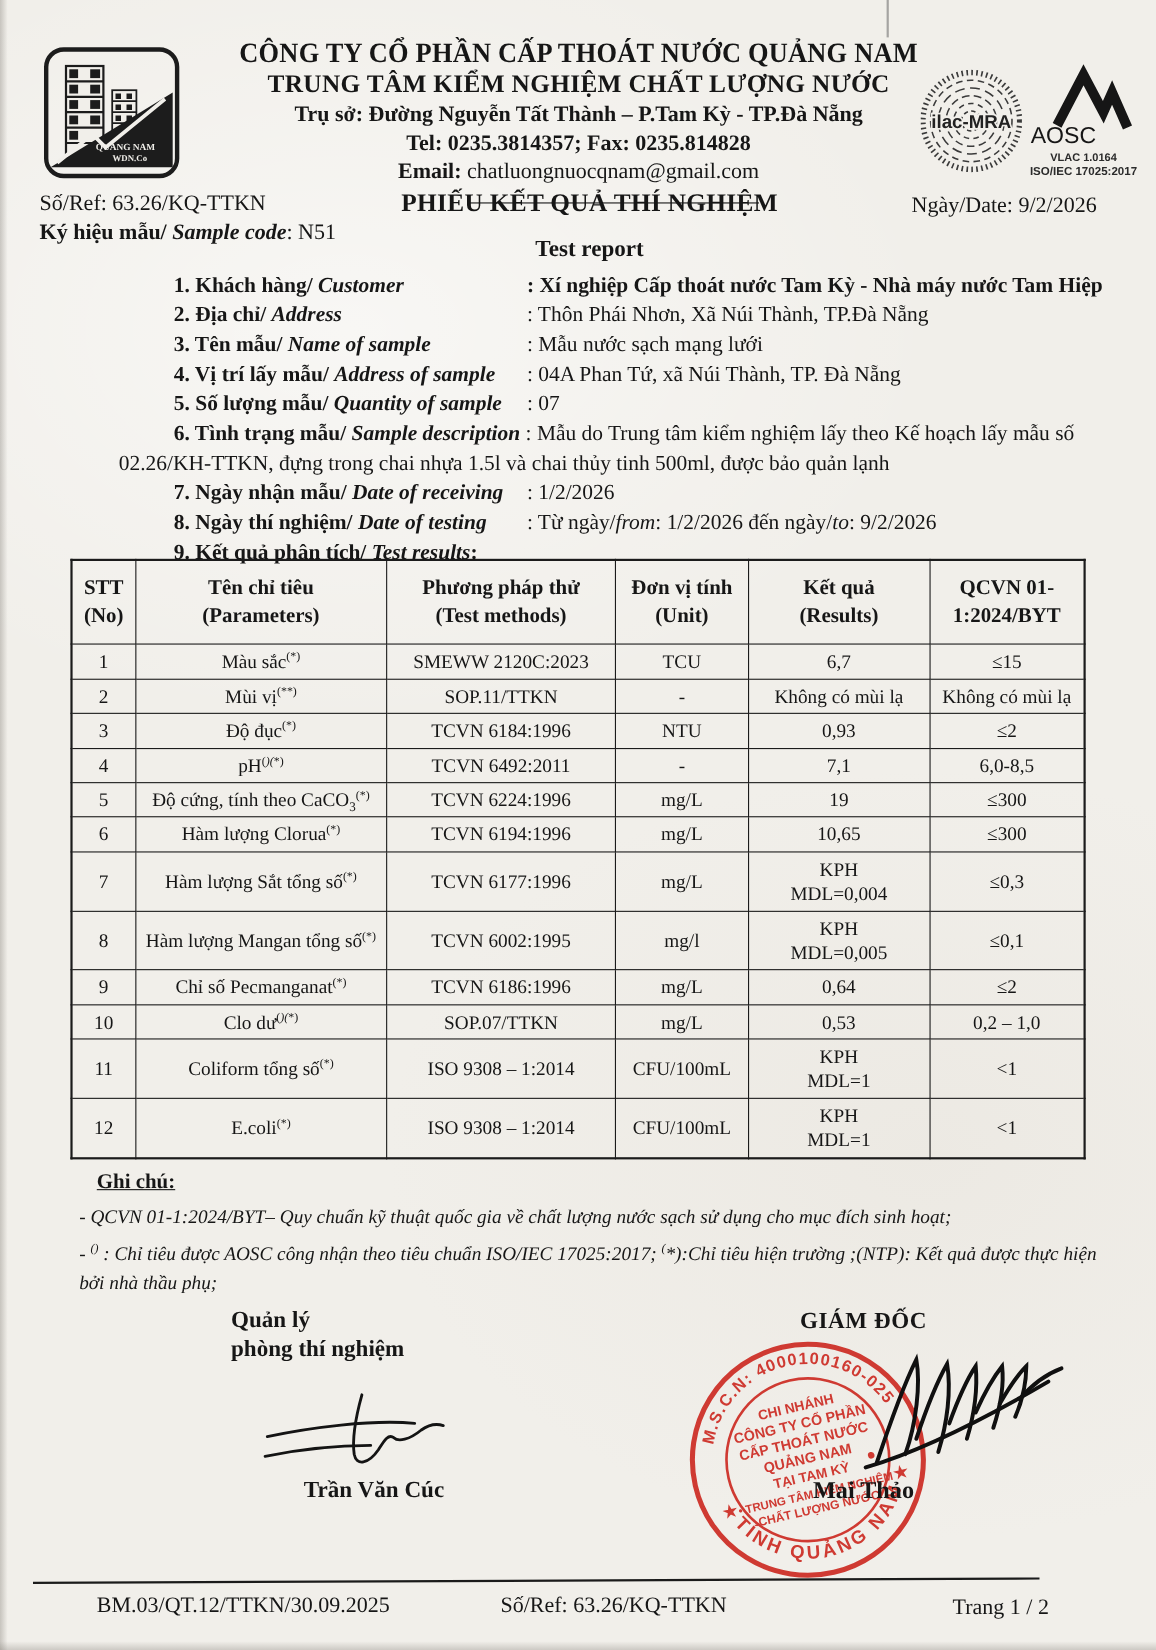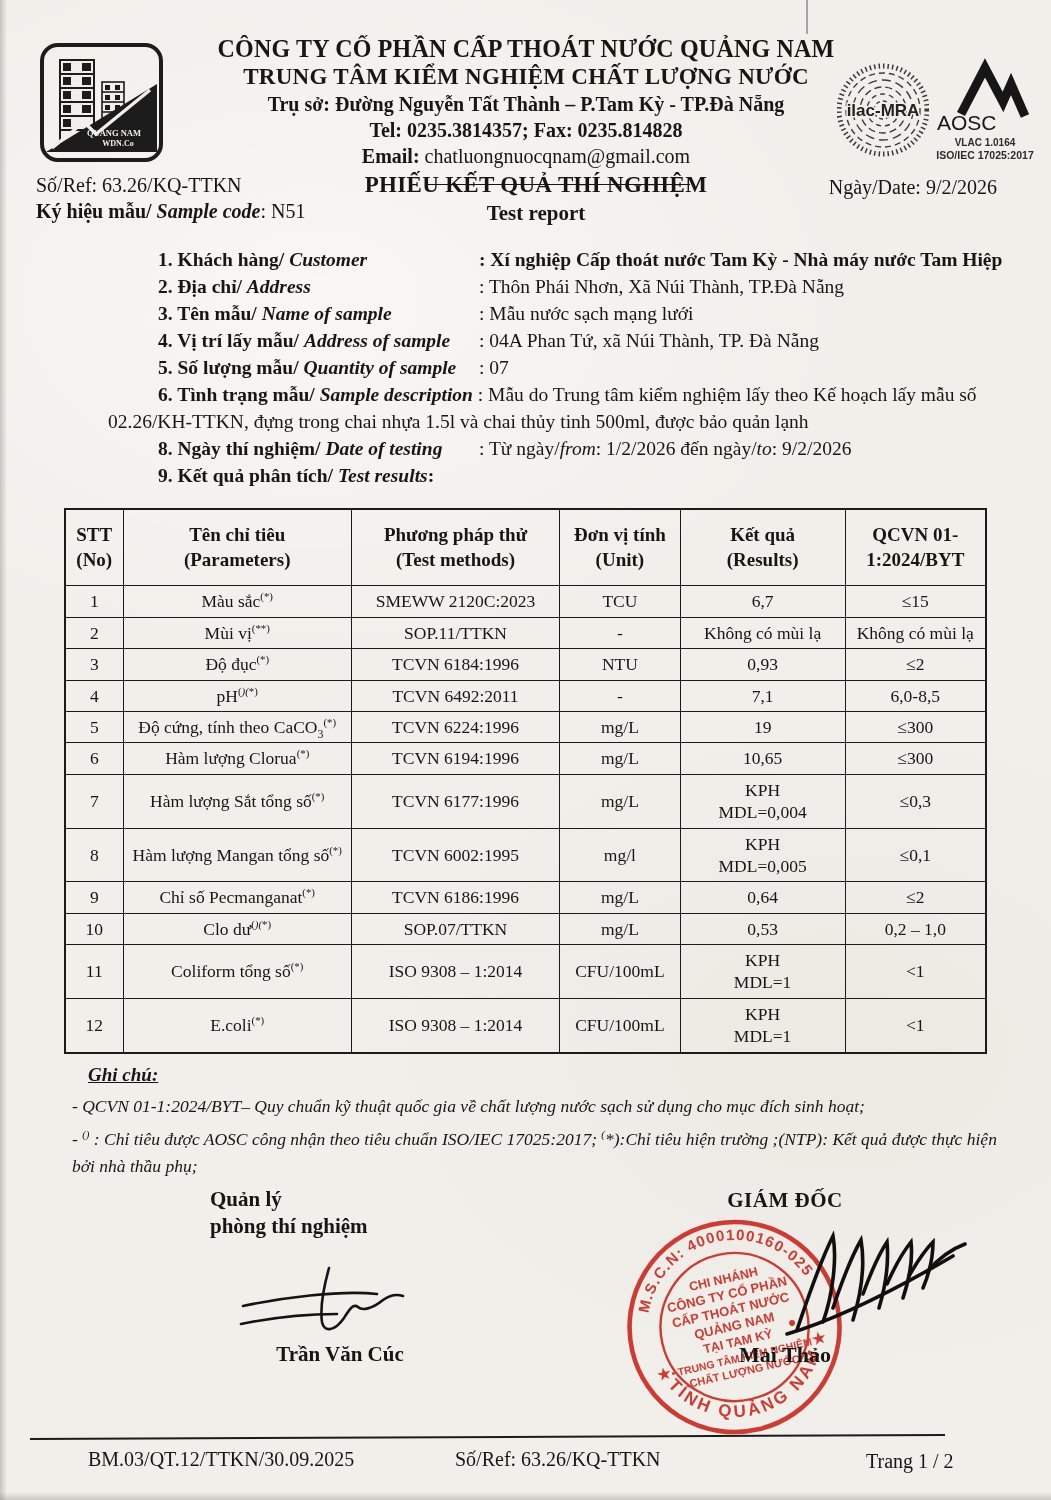--- a/index.html
+++ b/index.html
@@ -28,21 +28,21 @@
   .h-mail{font-size:20px;margin-top:3px;}
   .h-mail .lbl{font-weight:bold;}
   .h-mail .adr{border-bottom:1.6px solid #161616;padding-bottom:17px;}
   .hdr-logos{position:absolute;right:0;top:22px;width:200px;display:flex;gap:6px;align-items:flex-start;}
 
   
   .refrow{position:absolute;top:172px;left:36px;right:36px;font-size:20px;}
   .ref-left{position:absolute;left:0;top:0;line-height:26px;}
   .ref-title{position:absolute;left:255px;top:0;width:490px;text-align:center;}
   .ref-title .tvi{font-size:23px;font-weight:bold;letter-spacing:.3px;}
-  .ref-title .ten{font-size:21px;font-weight:bold;margin-top:3px;}
+  .ref-title .ten{font-size:21px;font-weight:bold;margin-top:16px;}
   .ref-date{position:absolute;right:18px;top:4px;font-size:20px;}
 
   
   .info{position:absolute;top:246px;left:64px;width:925px;font-size:19.5px;line-height:27px;margin-left:44px;}
   .info b{font-weight:bold;}
   .info-row{display:flex;}
   .info-row .ilabel{width:371px;flex:0 0 371px;padding-left:50px;box-sizing:border-box;}
   .info-row .ival{flex:1;}
   .info-flow{text-indent:50px;}
   .info-head{padding-left:50px;}
@@ -51,21 +51,21 @@
   
   table.results{position:absolute;top:508px;left:64px;width:923px;border-collapse:collapse;border:2.2px solid #1b1b1b;table-layout:fixed;}
   table.results th,table.results td{border:1.6px solid #1b1b1b;text-align:center;vertical-align:middle;padding:4px 3px;}
   table.results th{font-size:19px;font-weight:bold;line-height:1.3;padding:13px 3px;}
   table.results td{font-size:17.5px;line-height:1.28;}
   sup{font-size:.62em;vertical-align:super;line-height:0;}
   sub{font-size:.68em;vertical-align:sub;line-height:0;}
 
   
   .notes{position:absolute;top:1064px;left:64px;width:940px;}
-  .notes-title{font-size:19px;font-weight:bold;font-style:italic;text-decoration:underline;margin-left:24px;}
+  .notes-title{font-size:19px;font-weight:bold;text-decoration:underline;margin-left:24px;}
   .notes p{margin:7px 0 0 8px;font-size:17.5px;font-style:italic;line-height:1.5;}
 
   
   .sig-left-title{position:absolute;top:1186px;left:210px;width:260px;text-align:left;font-size:21px;font-weight:bold;line-height:27px;}
   .sig-left-sign{position:absolute;top:1256px;left:225px;}
   .sig-left-name{position:absolute;top:1342px;left:210px;width:260px;text-align:center;font-size:21px;font-weight:bold;}
   .sig-right-title{position:absolute;top:1188px;left:695px;width:180px;text-align:center;font-size:21px;font-weight:bold;letter-spacing:.5px;}
   .stamp{position:absolute;top:1216px;left:624px;transform:rotate(-13deg);}
   .sig-right-sign{position:absolute;top:1222px;left:775px;}
   .sig-right-name{position:absolute;top:1342px;left:700px;width:170px;text-align:center;font-size:22px;font-weight:bold;}
@@ -195,20 +195,24 @@
       </div>
       <div class="info-row">
         <span class="ilabel"><b>4. Vị trí lấy mẫu/</b> <b><i>Address of sample</i></b></span>
         <span class="ival">: 04A Phan Tứ, xã Núi Thành, TP. Đà Nẵng</span>
       </div>
       <div class="info-row">
         <span class="ilabel"><b>5. Số lượng mẫu/</b> <b><i>Quantity of sample</i></b></span>
         <span class="ival">: 07</span>
       </div>
       <div class="info-flow"><b>6. Tình trạng mẫu/</b> <b><i>Sample description</i></b> <span class="iv"> : Mẫu do Trung tâm kiểm nghiệm lấy theo Kế hoạch lấy mẫu số 02.26/KH-TTKN, đựng trong chai nhựa 1.5l và chai thủy tinh 500ml, được bảo quản lạnh</span></div>
+      <div class="info-row">
+        <span class="ilabel"><b>7. Ngày nhận mẫu/</b> <b><i>Date of receiving</i></b></span>
+        <span class="ival">: 1/2/2026</span>
+      </div>
       <div class="info-row">
         <span class="ilabel"><b>8. Ngày thí nghiệm/</b> <b><i>Date of testing</i></b></span>
         <span class="ival">: Từ ngày/<i>from</i>: 1/2/2026  đến ngày/<i>to</i>: 9/2/2026</span>
       </div>
       <div class="info-head"><b>9. Kết quả phân tích/</b> <b><i>Test results</i></b><b>:</b></div>
     </div>
 
   <table class="results">
     <colgroup id="results-cols">
         <col style="width: 6.3%;">

